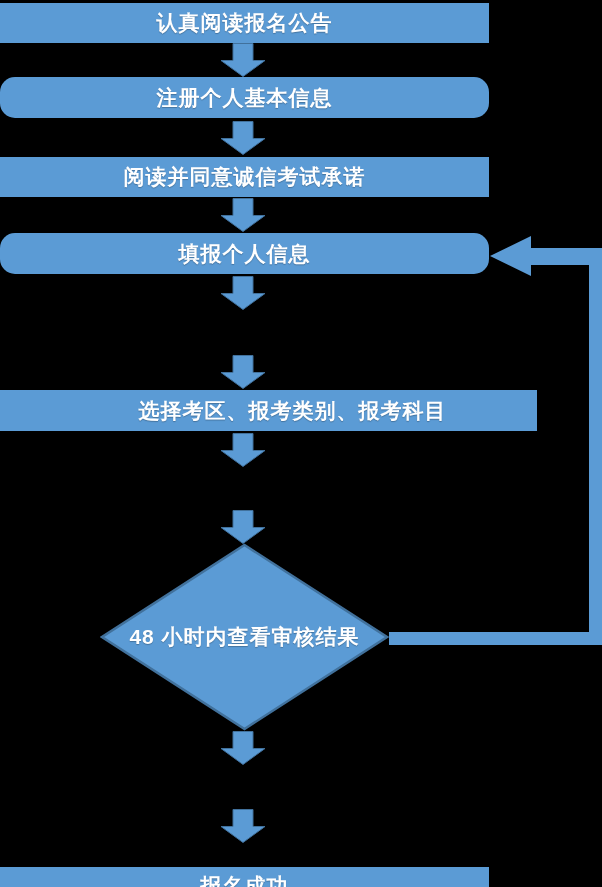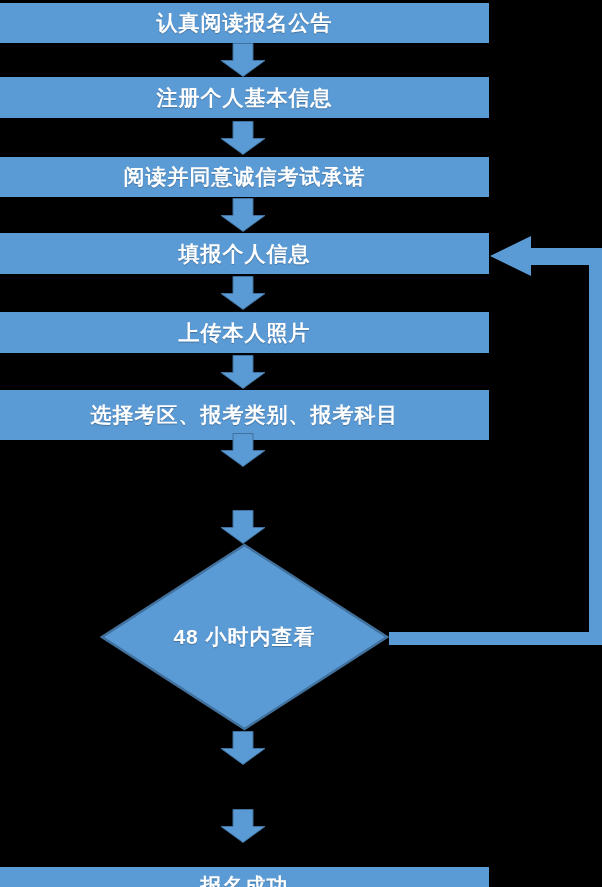--- a/index.html
+++ b/index.html
@@ -71,29 +71,28 @@
     height: 42px;
   }
 </style>
 </head>
 <body>
 
 <div class="stage">
 
   <div class="flow-box" style="top:3px;height:40px;">认真阅读报名公告</div>
 
-  <div class="flow-box" style="top:77px;height:41px;">注册个人基本信息</div>
+  <div class="flow-box" style="top:77px;height:41px;border-radius:15px;">注册个人基本信息</div>
 
   <div class="flow-box" style="top:157px;height:40px;">阅读并同意诚信考试承诺</div>
 
-  <div class="flow-box" style="top:233px;height:41px;">填报个人信息</div>
+  <div class="flow-box" style="top:233px;height:41px;border-radius:15px;">填报个人信息</div>
 
-  <div class="flow-box" style="top:312px;height:41px;">上传本人照片</div>
 
-  <div class="flow-box" style="top:390px;height:50px;">选择考区、报考类别、报考科目</div>
+  <div class="flow-box" style="top:390px;height:41px;padding-left:48px;">选择考区、报考类别、报考科目</div>
 
 
   <svg class="arrow-down" style="top:43px;" viewBox="0 0 46 34">
       <path class="shape-fill" d="M13 0.5 L33 0.5 L33 17.5 L45 17.5 L23 33.5 L1 17.5 L13 17.5 Z"></path>
     </svg>
   <svg class="arrow-down" style="top:121px;" viewBox="0 0 46 34">
       <path class="shape-fill" d="M13 0.5 L33 0.5 L33 17.5 L45 17.5 L23 33.5 L1 17.5 L13 17.5 Z"></path>
     </svg>
   <svg class="arrow-down" style="top:198px;" viewBox="0 0 46 34">
       <path class="shape-fill" d="M13 0.5 L33 0.5 L33 17.5 L45 17.5 L23 33.5 L1 17.5 L13 17.5 Z"></path>
@@ -116,20 +115,21 @@
   <svg class="arrow-down" style="top:809px;" viewBox="0 0 46 34">
       <path class="shape-fill" d="M13 0.5 L33 0.5 L33 17.5 L45 17.5 L23 33.5 L1 17.5 L13 17.5 Z"></path>
     </svg>
 
   <div class="decision">
     <svg width="289" height="188" viewBox="0 0 289 188">
       <polygon class="shape-fill-2" points="144.5,2 287,94 144.5,186 2,94"></polygon>
     </svg>
     <div class="decision-label">
       <span>48 小时内查看</span>
+      <span>审核结果</span>
     </div>
   </div>
 
 
   <div class="flow-box" style="top:867px;height:38px;">报名成功</div>
 
   <div class="fb-line" style="left:389px;top:632px;width:213px;height:13px;"></div>
   <div class="fb-line" style="left:589px;top:248px;width:13px;height:397px;"></div>
   <svg class="fb-arrow" viewBox="0 0 113 42">
     <path class="line-fill" d="M1 21 L42 1 L42 13 L113 13 L113 30 L42 30 L42 41 Z"></path>

